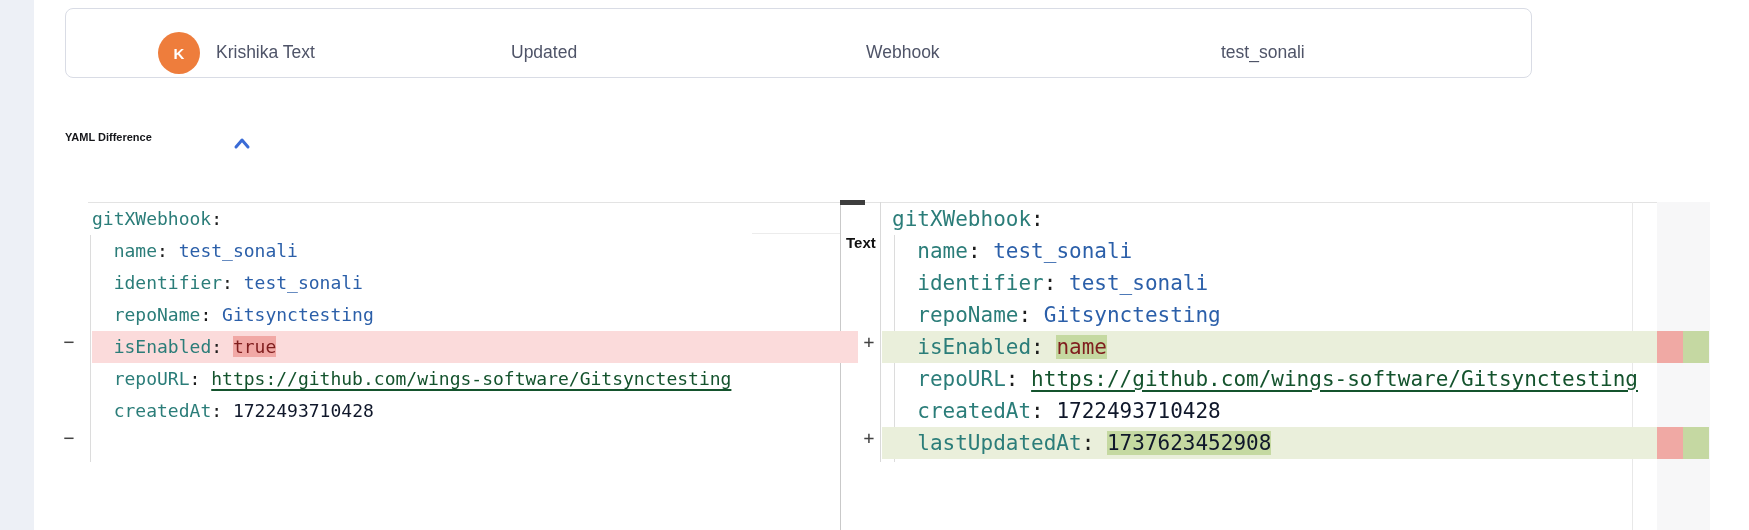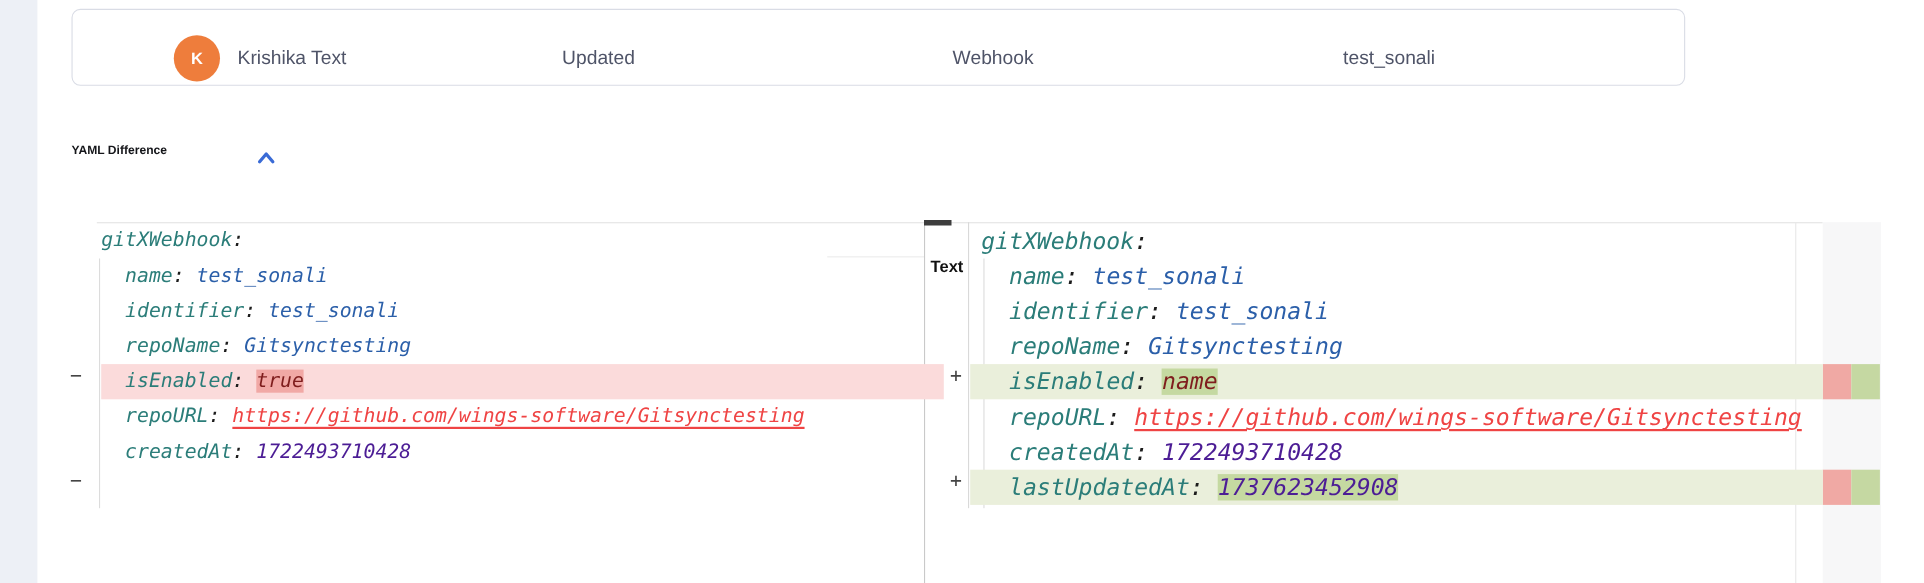--- a/index.html
+++ b/index.html
@@ -47,33 +47,33 @@
   
   .overview { position:absolute; left:1657px; top:202px; width:53px; height:328px; background:#f7f7f8; }
   .ov-mark { position:absolute; width:26px; height:32px; }
   .ov-red { background:#f0a9a4; left:0; }
   .ov-green { background:#c5d8a2; left:26px; }
   .ov-r5 { top:129px; }
   .ov-r8 { top:225px; }
 
   
   .editor { position:absolute; top:203px; }
-  .editor .line { height:32px; line-height:32px; white-space:pre;font-style:italic; }
+  .editor .line { height:32px; line-height:32px; white-space:pre; }
   .editor-left  { left:92px;  width:766px; font:18px "DejaVu Sans Mono", monospace; }
   .editor-right { left:882px; width:775px; font:21px "DejaVu Sans Mono", monospace; }
   .editor-right .line { padding-left:10px; }
   .row-del { background:#fbdbdb; }
   .row-add { background:#eaefdb; }
 
   .k { color:#2b7d79; }
   .c { color:#1c1c1c; }
   .v-str  { color:#2b5fa9; }
   .v-bool { color:#7f1d1d; }
-  .v-num  { color:#4c1d95; }
-  .v-link { color:#ef4444; text-decoration:underline; text-decoration-thickness:1.5px; text-underline-offset:4px; cursor:pointer; }
+  .v-num  { color:#0f172a; }
+  .v-link { color:#14532d; text-decoration:underline; text-decoration-thickness:1.5px; text-underline-offset:4px; cursor:pointer; }
   .hl-del { background:#f1a8a5; }
   .hl-add { background:#c5d9a1; }
 
   
   .gutter-mark { position:absolute; width:18px; height:32px; line-height:32px; font:18px "DejaVu Sans Mono", monospace; color:#444; text-align:center; }
   .gm-left { left:60px; }
   .gm-right { left:860px; }
   .gm-r5 { top:331px; }
   .gm-r8 { top:427px; }
 </style>

